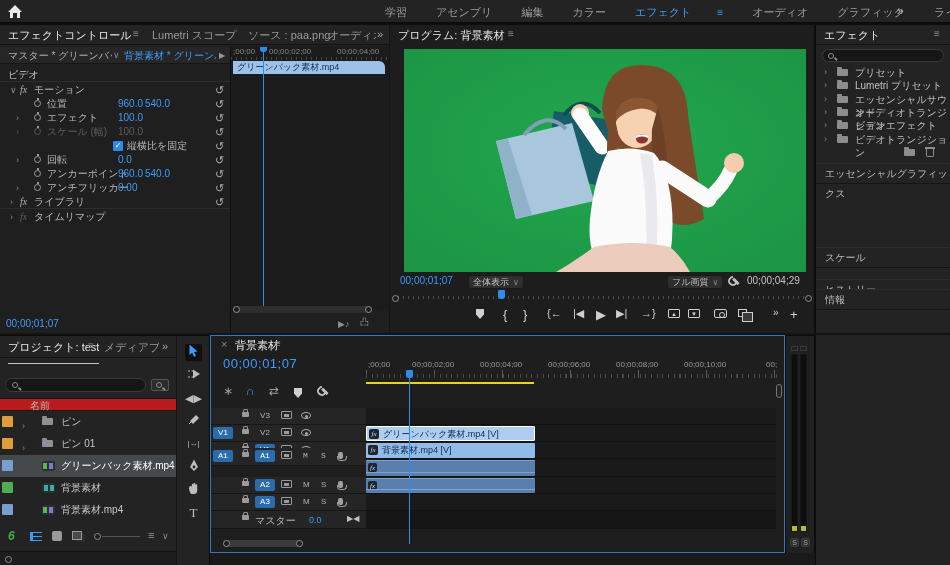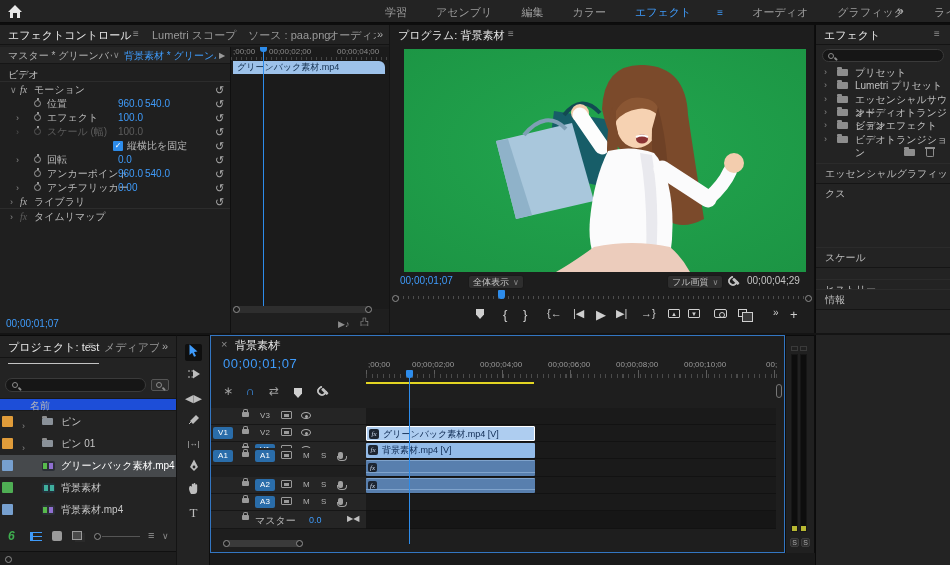--- a/index.html
+++ b/index.html
@@ -82,21 +82,21 @@
   .folder { position:absolute; width:11px; height:7px; background:#8d8d8d; border-radius:1px; top:3px; }
   .folder::before { content:""; position:absolute; left:0; top:-2px; width:5px; height:2px; background:#8d8d8d; border-radius:1px 1px 0 0; }
   .trash { position:absolute; width:8px; height:8px; border:1px solid #8d8d8d; border-top:none; border-radius:0 0 2px 2px; top:3px; }
   .trash::before { content:""; position:absolute; left:-2px; top:-2px; width:10px; height:1.5px; background:#8d8d8d; }
   .rp-coll { position:absolute; left:0; width:135px; height:21px; background:#232323; border-bottom:1px solid #151515; border-top:1px solid #2b2b2b; font-size:10px; line-height:20px; color:#bdbdbd; padding-left:9px; }
 
   
   #pj { left:0; top:335px; width:176px; height:230px; background:#232323; border-top:1px solid #0b0b0b; }
   #pj-search { position:absolute; left:5px; top:42px; width:141px; height:14px; background:#161616; border:1px solid #3a3a3a; border-radius:7px; }
   #pj-findbin { position:absolute; left:151px; top:43px; width:18px; height:12px; border:1px solid #555; border-radius:2px; background:#2c2c2c; }
-  #pj-colhead { position:absolute; left:0; top:62px; width:176px; height:13px; background:#1d4ed8; border-top:1px solid #191919; border-bottom:1px solid #191919; font-size:10px; line-height:13px; color:#b9b9b9; }
+  #pj-colhead { position:absolute; left:0; top:62px; width:176px; height:13px; background:#b91c1c; border-top:1px solid #191919; border-bottom:1px solid #191919; font-size:10px; line-height:13px; color:#b9b9b9; }
   .pj-row { position:absolute; left:0; width:176px; height:22px; font-size:10px; line-height:22px; color:#c6c6c6; }
   .pj-row.sel { background:#46494c; color:#fff; }
   .swatch { position:absolute; left:2px; top:5px; width:11px; height:11px; border-radius:1px; }
   .clipic { position:absolute; left:42px; top:6px; width:13px; height:10px; background:#2b2f36; border-radius:2px; }
   .clipic i { position:absolute; top:2px; width:4px; height:6px; }
   #pj-status { position:absolute; left:0; bottom:0; width:176px; height:14px; background:#1d1d1d; border-top:1px solid #101010; }
 
   
   #tools { left:176px; top:335px; width:33px; height:230px; background:#232323; border-left:1px solid #141414; border-top:1px solid #0b0b0b; }
   .tool { position:absolute; left:8px; width:17px; height:17px; text-align:center; color:#bdbdbd; font-size:11px; line-height:16px; }
@@ -542,21 +542,21 @@
       <span class="tbox" style="left:44px;">V2</span>
       <span class="syncic" style="left:70px;"></span>
       <span class="eye" style="left:90px;"></span>
     </div>
     <div class="trk" style="top:106px; height:17px;">
       <span class="lock" style="left:31px;"></span>
       <span class="tbox blue" style="left:44px;">V1</span>
       <span class="syncic" style="left:70px;"></span>
       <span class="eye" style="left:90px;"></span>
     </div>
-    <div class="trk" style="top:112px; height:18px;">
+    <div class="trk" style="top:112px; height:18px;font-family:Liberation Mono, monospace;">
       <span class="tbox blue" style="left:2px;">A1</span>
       <span class="lock" style="left:31px;"></span>
       <span class="tbox blue" style="left:44px;">A1</span>
       <span class="syncic" style="left:70px;"></span>
       <span class="ms" style="left:92px; top:3px;">M</span>
       <span class="ms" style="left:110px; top:3px;">S</span>
       <span class="mic" style="left:127px; top:4px;"></span>
     </div>
     <div class="trk" style="top:141px; height:17px;">
       <span class="lock" style="left:31px;"></span>

